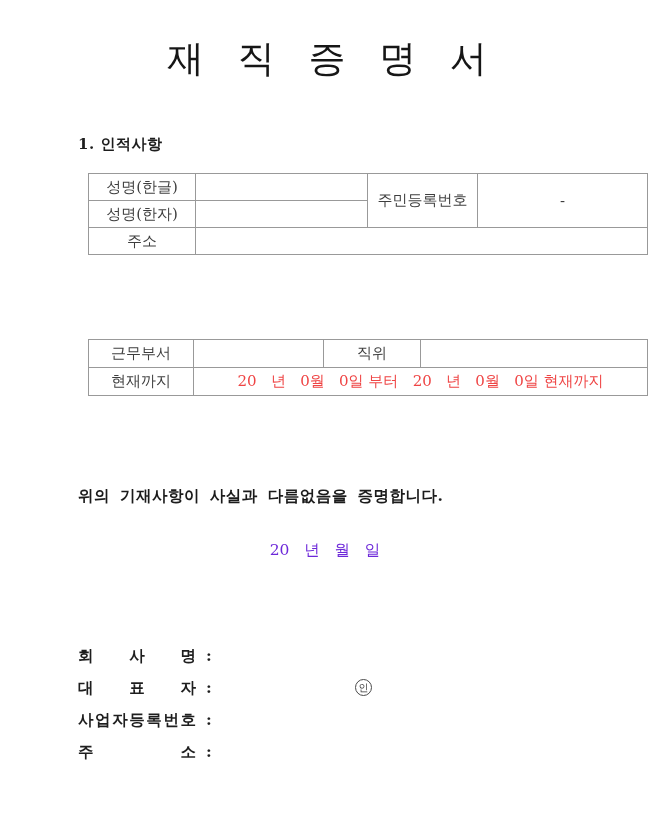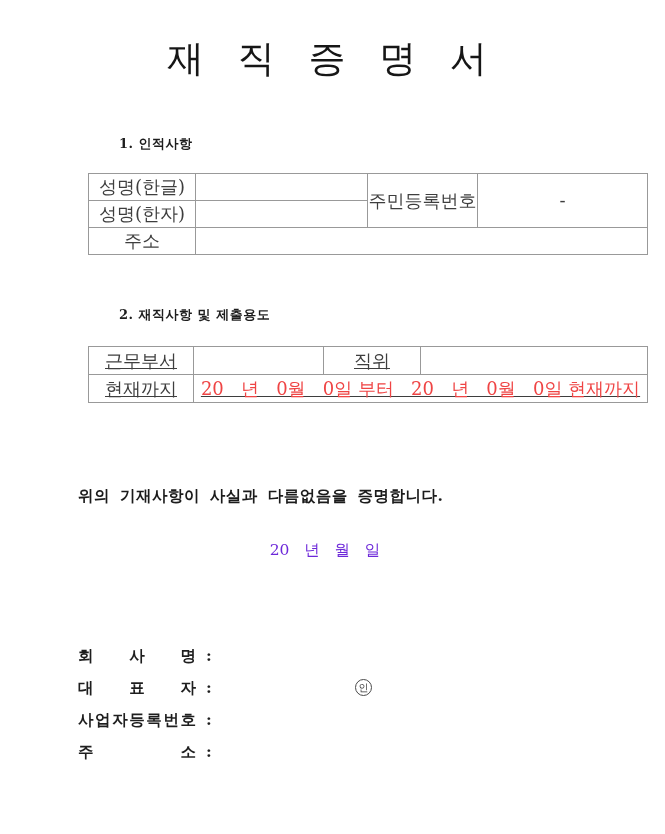--- a/index.html
+++ b/index.html
@@ -22,41 +22,40 @@
     text-align: center;
     font-size: 37px;
     font-weight: 500;
     letter-spacing: 11px;
     color: #161616;
     white-space: pre;
   }
   .section-heading {
     position: absolute;
     left: 78px;
-    font-size: 13px;
+    font-size: 15px;
     font-weight: 600;
     color: #1d1d1d;
     letter-spacing: 0.5px;
     white-space: pre;
-    margin-left: 41px;
   }
   #section1-heading { top: 135px; }
   #section2-heading { top: 306px; }
 
   table.doc-table {
     position: absolute;
     left: 88px;
     width: 559px;
     border-collapse: collapse;
     table-layout: fixed;
-    font-size: 18px;
+    font-size: 15px;
     color: #3e3e3e;
   }
   #table1 { top: 173px; }
-  #table2 { top: 346px; text-decoration: underline; }
+  #table2 { top: 339px; }
   table.doc-table td {
     border: 1px solid #999999;
     text-align: center;
     vertical-align: middle;
     padding: 0;
     overflow: hidden;
   }
   #table1 tr { height: 27px; }
   #table2 tr { height: 28px; }
   td.value-left {
@@ -152,21 +151,20 @@
       <td>성명(한자)</td>
       <td></td>
     </tr>
     <tr>
       <td>주소</td>
       <td colspan="3"></td>
     </tr>
   </tbody>
     </table>
 
-  <div id="section2-heading" class="section-heading">2. 재직사항 및 제출용도</div>
 
   <table id="table2" class="doc-table">
     <colgroup>
       <col style="width:105px">
         <col style="width:130px">
         <col style="width:97px">
         <col style="width:227px">
     </colgroup>
     <tbody>
         <tr>

